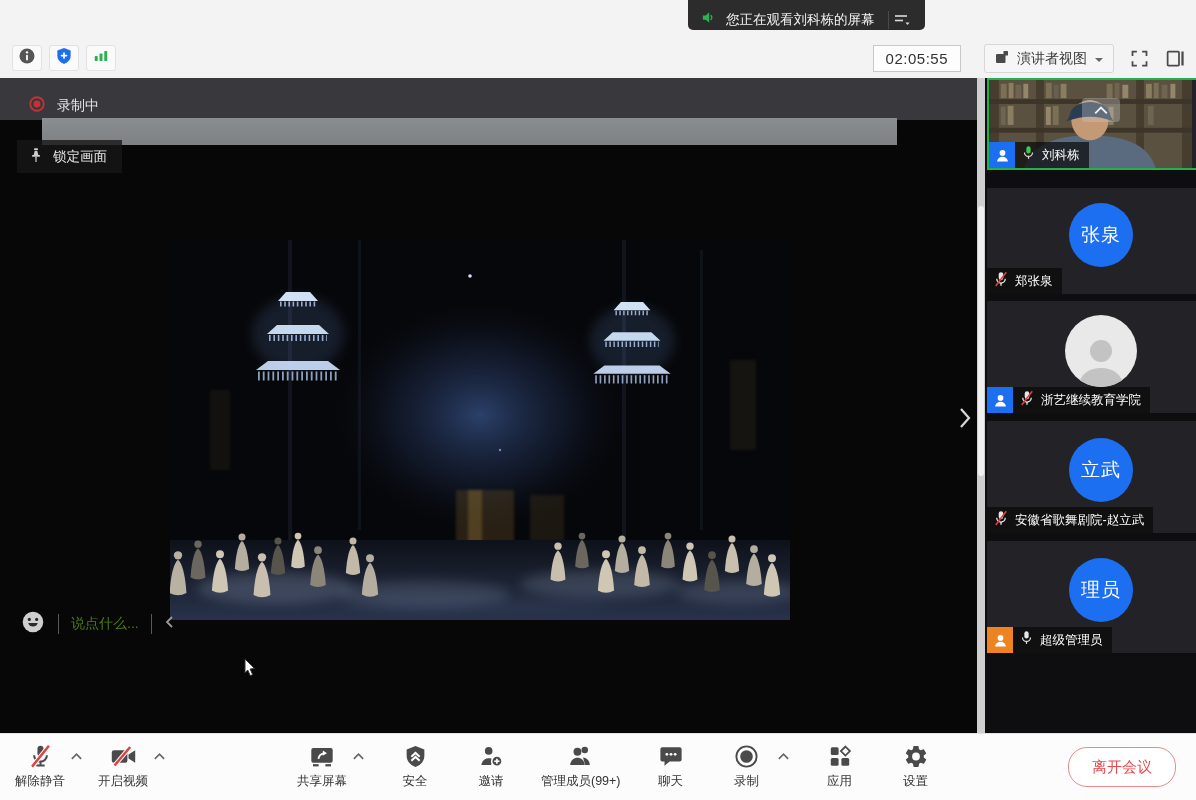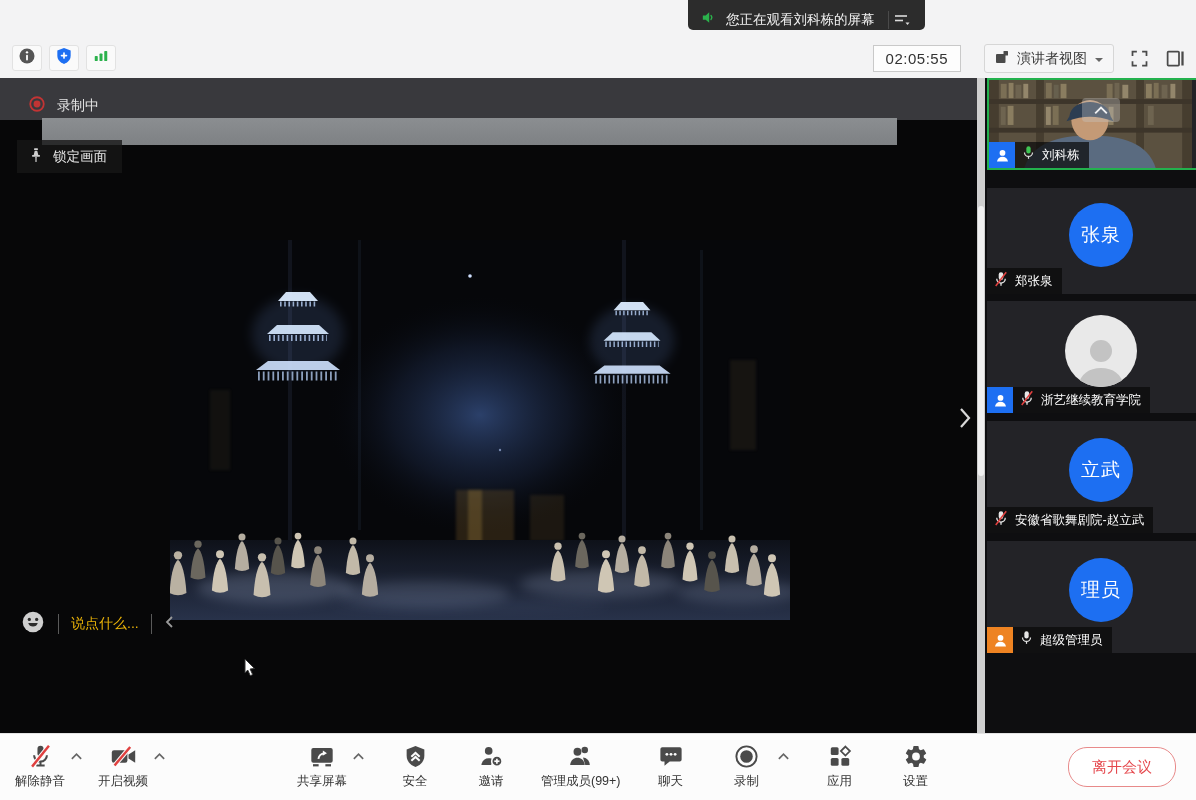--- a/index.html
+++ b/index.html
@@ -31,21 +31,21 @@
   .stage-area { position:relative; width:977px; height:655px; background:#070708; overflow:hidden; }
   .dark-strip { position:absolute; left:0; top:0; width:977px; height:42px; background:#39393d; }
   .gray-bar { position:absolute; left:42px; top:40px; width:855px; height:27px;
     background:linear-gradient(180deg,#8b8e91,#7e8184); }
   .recording { position:absolute; left:28px; top:9px; display:flex; align-items:center; gap:11px;
     color:#e3e3e3; font-size:14px;margin-top:8px; }
   .pin-pill { position:absolute; left:17px; top:62px; height:33px; display:flex; align-items:center;
     gap:9px; padding:0 15px 0 11px; background:rgba(22,22,22,.8); color:#e8e8e8; font-size:13.5px; cursor:pointer; }
   .stage-photo { position:absolute; left:170px; top:162px; width:620px; height:380px; }
   .chat-overlay { position:absolute; left:20px; top:530px; height:32px; display:flex; align-items:center; gap:12px; }
-  .chat-ph { color:#eab308; font-size:14px; cursor:text; }
+  .chat-ph { color:#4d7c0f; font-size:14px; cursor:text; }
   .odiv { width:1px; height:20px; background:#5a5a5a; }
   .next-chevron { position:absolute; right:4px; top:326px; cursor:pointer; }
   .cursor { position:absolute; left:243px; top:580px; pointer-events:none; }
 
   .vscroll { position:relative; width:8px; height:655px; background:#cfcfcf; cursor:pointer; }
   .vscroll .handle { position:absolute; left:1px; top:128px; width:6px; height:270px;
     background:#f0f0f0; border-radius:3px; }
 
   
   .sidebar { position:relative; width:211px; height:655px; background:#0e0e10; overflow:hidden; }

